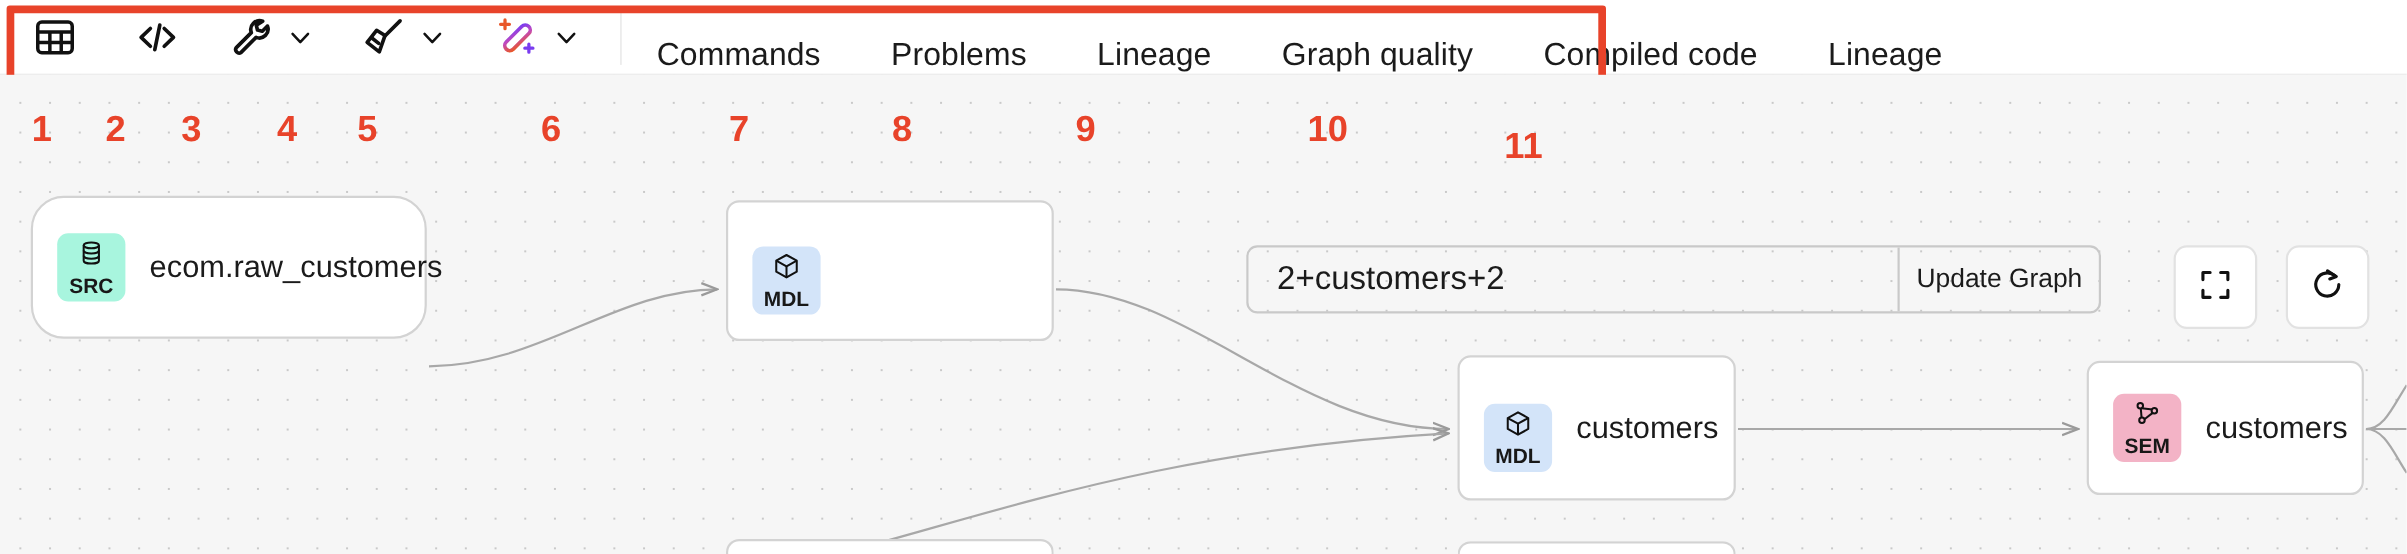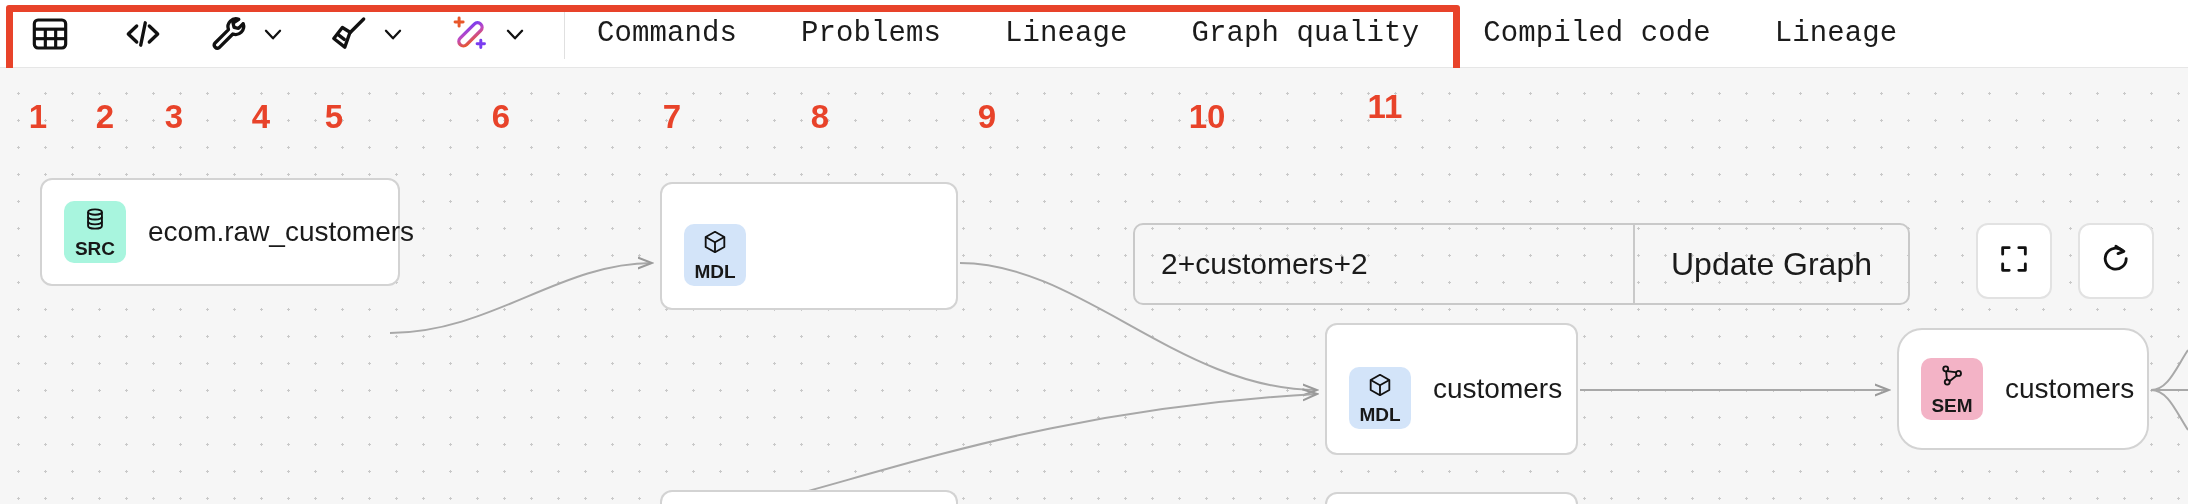--- a/index.html
+++ b/index.html
@@ -24,21 +24,21 @@
     display: flex; align-items: center; justify-content: center;
     height: 48px; cursor: pointer;
   }
   .tool-btn svg { display: block; }
   .icon-group { display: flex; align-items: center; }
   .caret { margin-left: 10px; display: flex; align-items: center; cursor: pointer; }
   .tool-sep {
     width: 1px; height: 50px; background: #e0e0e0;
     margin-left: 36px; margin-right: 0px; align-self: center;
   }
-  .tabs { display: flex; align-items: center; height: 100%; font-family: Liberation Mono, monospace; }
+  .tabs { display: flex; align-items: flex-end; height: 100%; }
   .tab {
     font-size: 29px; color: #1b1b1b; letter-spacing: 0.1px;
     padding: 0 32px; cursor: pointer; white-space: nowrap;
   }
 
   
   .anno-box {
     position: absolute;
     left: 6px; top: 5px; width: 1454px; height: 72px;
     border: 7px solid #e8432a;
@@ -64,37 +64,37 @@
     background-color: #f6f6f6;
     background-image: radial-gradient(#c9c9c9 1.3px, transparent 1.4px);
     background-size: 27px 27px;
     background-position: 5px 12px;
     overflow: hidden;
   }
 
   
   .search-group {
     position: absolute; left: 1133px; top: 155px;
-    width: 777px; height: 82px;
+    width: 777px; height: 62px;
     border: 2px solid #c9c9c9;
     border-radius: 10px;
     display: flex; align-items: stretch;
     background: transparent;
   }
   .search-input {
     flex: 1; border: none; outline: none; background: transparent;
     font-size: 30px; color: #1b1b1b;
     padding: 0 26px;
     font-family: "Liberation Sans", sans-serif;
   }
   .update-btn {
     border: none; background: transparent;
     border-left: 2px solid #c9c9c9;
-    font-size: 32px; color: #1b1b1b; cursor: pointer;
-    padding: 0 36px; white-space: nowrap;
+    font-size: 24px; color: #1b1b1b; cursor: pointer;
+    padding: 0 15px; white-space: nowrap;
     font-family: "Liberation Sans", sans-serif;
   }
 
   
   .ctrl-btn {
     position: absolute; top: 155px;
     width: 76px; height: 76px;
     background: #ffffff;
     border: 2px solid #e2e2e2;
     border-radius: 12px;
@@ -276,21 +276,21 @@
     </div>
     <div class="ctrl-btn ctrl-refresh">
       <span>
         <svg width="34" height="34" viewBox="0 0 24 24" fill="none" stroke="#111" stroke-width="2" stroke-linecap="round" stroke-linejoin="round">
           <path d="M19.2 11.8 a7.4 7.4 0 1 1 -2.3 -5.4"></path>
           <polyline points="11.9,3.0 17.6,6.6 13.4,8.2"></polyline>
         </svg>
       </span>
     </div>
 
-    <div class="node" style="left:40px; top:110px; width:360px; height:108px;">
+    <div class="node" style="left:28px; top:110px; width:360px; height:130px;border-radius:30px;">
       <div class="badge badge-src">
         <span>
           <svg width="26" height="26" viewBox="0 0 24 24" fill="none" stroke="#111" stroke-width="1.7">
             <ellipse cx="12" cy="5.6" rx="6.4" ry="2.5"></ellipse>
             <path d="M5.6 5.6 v12.8 c0 1.4 2.9 2.5 6.4 2.5 s6.4 -1.1 6.4 -2.5 V5.6"></path>
             <path d="M5.6 10.0 c0 1.4 2.9 2.5 6.4 2.5 s6.4 -1.1 6.4 -2.5"></path>
             <path d="M5.6 14.4 c0 1.4 2.9 2.5 6.4 2.5 s6.4 -1.1 6.4 -2.5"></path>
           </svg>
         </span>
         <span class="badge-label">SRC</span>
@@ -318,21 +318,21 @@
             <path d="M12 2.6 L20.6 7.4 L20.6 16.6 L12 21.4 L3.4 16.6 L3.4 7.4 Z"></path>
             <path d="M3.4 7.4 L12 12.2 L20.6 7.4"></path>
             <path d="M12 12.2 L12 21.4"></path>
           </svg>
         </span>
         <span class="badge-label">MDL</span>
       </div>
       <span class="node-label">customers</span>
     </div>
 
-    <div class="node" style="left:1897px; top:260px; width:252px; height:122px;border-radius:25px;">
+    <div class="node" style="left:1897px; top:260px; width:252px; height:122px;">
       <div class="badge badge-sem">
         <span>
           <svg width="26" height="26" viewBox="0 0 24 24" fill="none" stroke="#111" stroke-width="1.7">
             <circle cx="6.2" cy="5.4" r="2.3"></circle>
             <circle cx="18.0" cy="9.6" r="2.3"></circle>
             <circle cx="7.6" cy="17.6" r="2.3"></circle>
             <line x1="7.4" y1="7.5" x2="16.4" y2="8.6"></line>
             <line x1="6.6" y1="7.7" x2="7.3" y2="15.3"></line>
             <line x1="9.7" y1="16.8" x2="16.6" y2="11.4"></line>
           </svg>
@@ -350,16 +350,16 @@
     <div class="callout" style="left:38px;  top:98px;">1</div>
     <div class="callout" style="left:105px; top:98px;">2</div>
     <div class="callout" style="left:174px; top:98px;">3</div>
     <div class="callout" style="left:261px; top:98px;">4</div>
     <div class="callout" style="left:334px; top:98px;">5</div>
     <div class="callout" style="left:501px; top:98px;">6</div>
     <div class="callout" style="left:672px; top:98px;">7</div>
     <div class="callout" style="left:820px; top:98px;">8</div>
     <div class="callout" style="left:987px; top:98px;">9</div>
     <div class="callout" style="left:1207px;top:98px;">10</div>
-    <div class="callout" style="left:1385px;top:88px;">11</div>
+    <div class="callout" style="left:1385px;top:114px;">11</div>
   </div>
 
 </div>
 
 </body></html>

